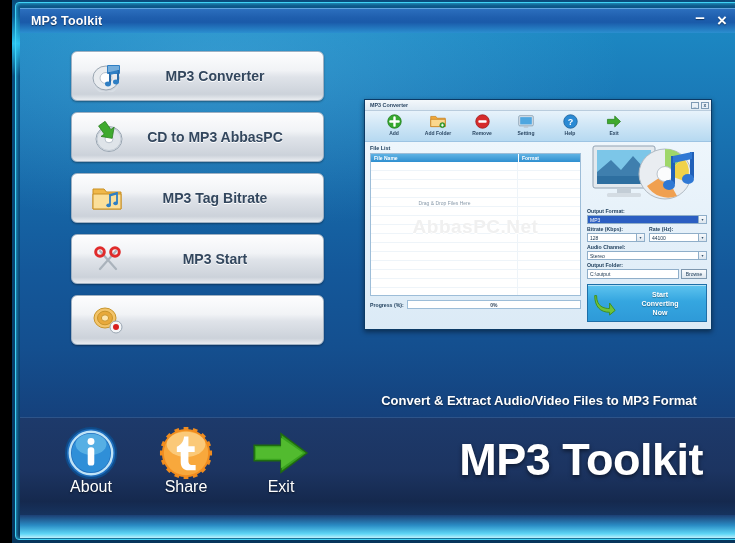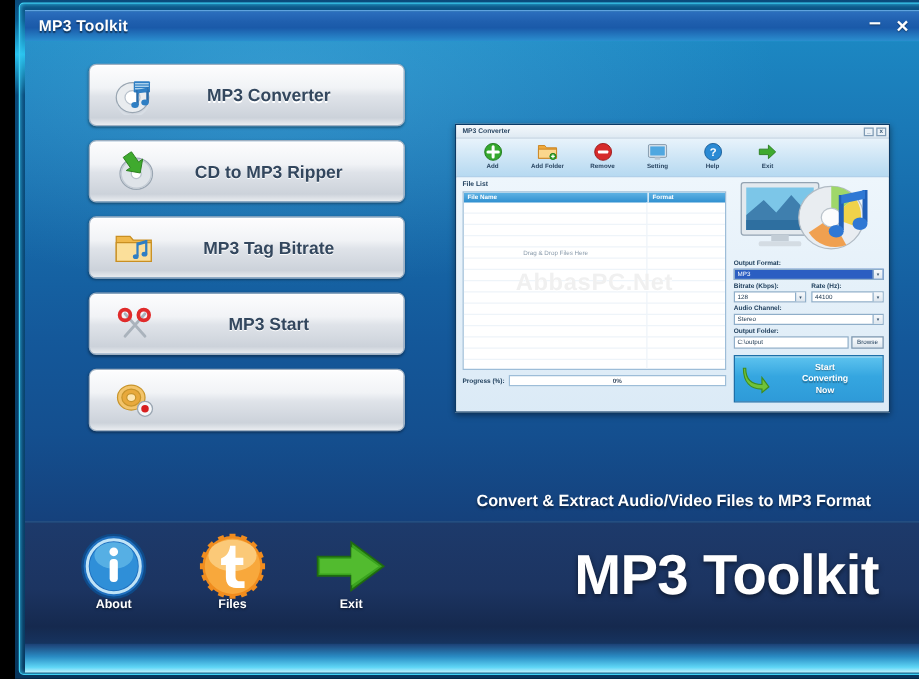--- a/index.html
+++ b/index.html
@@ -169,21 +169,21 @@
     border-top:1px solid #2e5489;
   }
   .footer-glow{
     position:absolute; left:8px; top:515px; width:719px; height:23px;
     background:linear-gradient(180deg,#1c3f74 0%,#2a8cc4 45%,#5fd6f6 82%,#bdf0fc 100%);
   }
   .fbtns{ position:absolute; left:40px; top:8px; display:flex; gap:33px; }
   .fbtn{ width:62px; text-align:center; cursor:pointer; }
   .fbtn .fi{ height:54px; display:flex; align-items:center; justify-content:center; }
   .fbtn .fl{
-    font-size:10px; font-weight:bold; color:#ffffff; margin-top:-2px;
+    font-size:16px; font-weight:normal; color:#ffffff; margin-top:-2px;
     text-shadow:0 1px 2px rgba(0,0,0,.6);
   }
   .brand{
     position:absolute; right:36px; top:16px;
     font-size:45px; font-weight:bold; color:#ffffff; letter-spacing:-0.5px;
     text-shadow:0 2px 4px rgba(0,0,0,.55);
   }
 </style>
 </head>
 <body>
@@ -223,21 +223,21 @@
 
       <div class="tool-btn">
         <span class="bicon">
           <svg width="36" height="32" viewBox="0 0 36 32">
             <ellipse cx="19" cy="18" rx="13" ry="12.5" fill="#dfe4e9" stroke="#9aa6b2"></ellipse>
             <ellipse cx="19" cy="18" rx="12" ry="11.5" fill="none" stroke="#c3cbd4"></ellipse>
             <ellipse cx="19" cy="18" rx="4" ry="3.8" fill="#ffffff" stroke="#b9c2cc"></ellipse>
             <path d="M8 6 L18 6 L18 2 L26 10 L18 18 L18 14 L8 14 Z" transform="rotate(55 17 10)" fill="#3faa2e" stroke="#2a7d1f" stroke-width="0.7"></path>
           </svg>
         </span>
-        <span class="blabel">CD to MP3 Ripper</span>
+        <span class="blabel">CD to MP3 AbbasPC</span>
       </div>
 
       <div class="tool-btn">
         <span class="bicon">
           <svg width="36" height="32" viewBox="0 0 36 32">
             <path d="M3 7 L14 7 L16.5 10 L31 10 L31 27 L3 27 Z" fill="#f0b84a" stroke="#c98f22"></path>
             <path d="M3 12 L31 12 L31 27 L3 27 Z" fill="#fbdf9a" stroke="#c98f22"></path>
             <path d="M20 12 L20 23 M27 10 L27 21" stroke="#2f7fc4" stroke-width="1.8" fill="none"></path>
             <ellipse cx="18.6" cy="23.3" rx="2.3" ry="1.9" fill="#2f7fc4"></ellipse>
             <ellipse cx="25.6" cy="21.3" rx="2.3" ry="1.9" fill="#2f7fc4"></ellipse>
@@ -476,21 +476,21 @@
                 <line x1="38" y1="3" x2="18" y2="53"></line>
                 <line x1="3" y1="18" x2="53" y2="38"></line>
                 <line x1="3" y1="38" x2="53" y2="18"></line>
               </g>
             </g>
             <circle cx="28" cy="28" r="23" fill="#f8a83c"></circle>
             <ellipse cx="28" cy="19" rx="20" ry="13" fill="#fbc978"></ellipse>
             <path d="M30.5 11 L30.5 21 L37 21 L37 27 L30.5 27 L30.5 36 C30.5 39.5 32 40.5 35 40.5 L38 40.5 L38 46 L31 46 C25 46 22.5 42.5 22.5 37 L22.5 27 L18.5 27 L18.5 21.5 C23 20 25.5 16 26 11 Z" fill="#ffffff"></path>
           </svg>
         </div>
-        <div class="fl">Files</div>
+        <div class="fl">Share</div>
       </div>
 
       <div class="fbtn">
         <div class="fi">
           <svg width="58" height="48" viewBox="0 0 60 50">
             <path d="M2 17 L30 17 L30 5 L57 25 L30 45 L30 33 L2 33 Z" fill="#3aa31f" stroke="#1f6b10" stroke-width="1.5"></path>
             <path d="M4 19 L30 19 L30 9 L53 25 L30 41 L30 31 L4 31 Z" fill="#57bf33" opacity="0.85"></path>
           </svg>
         </div>
         <div class="fl">Exit</div>

